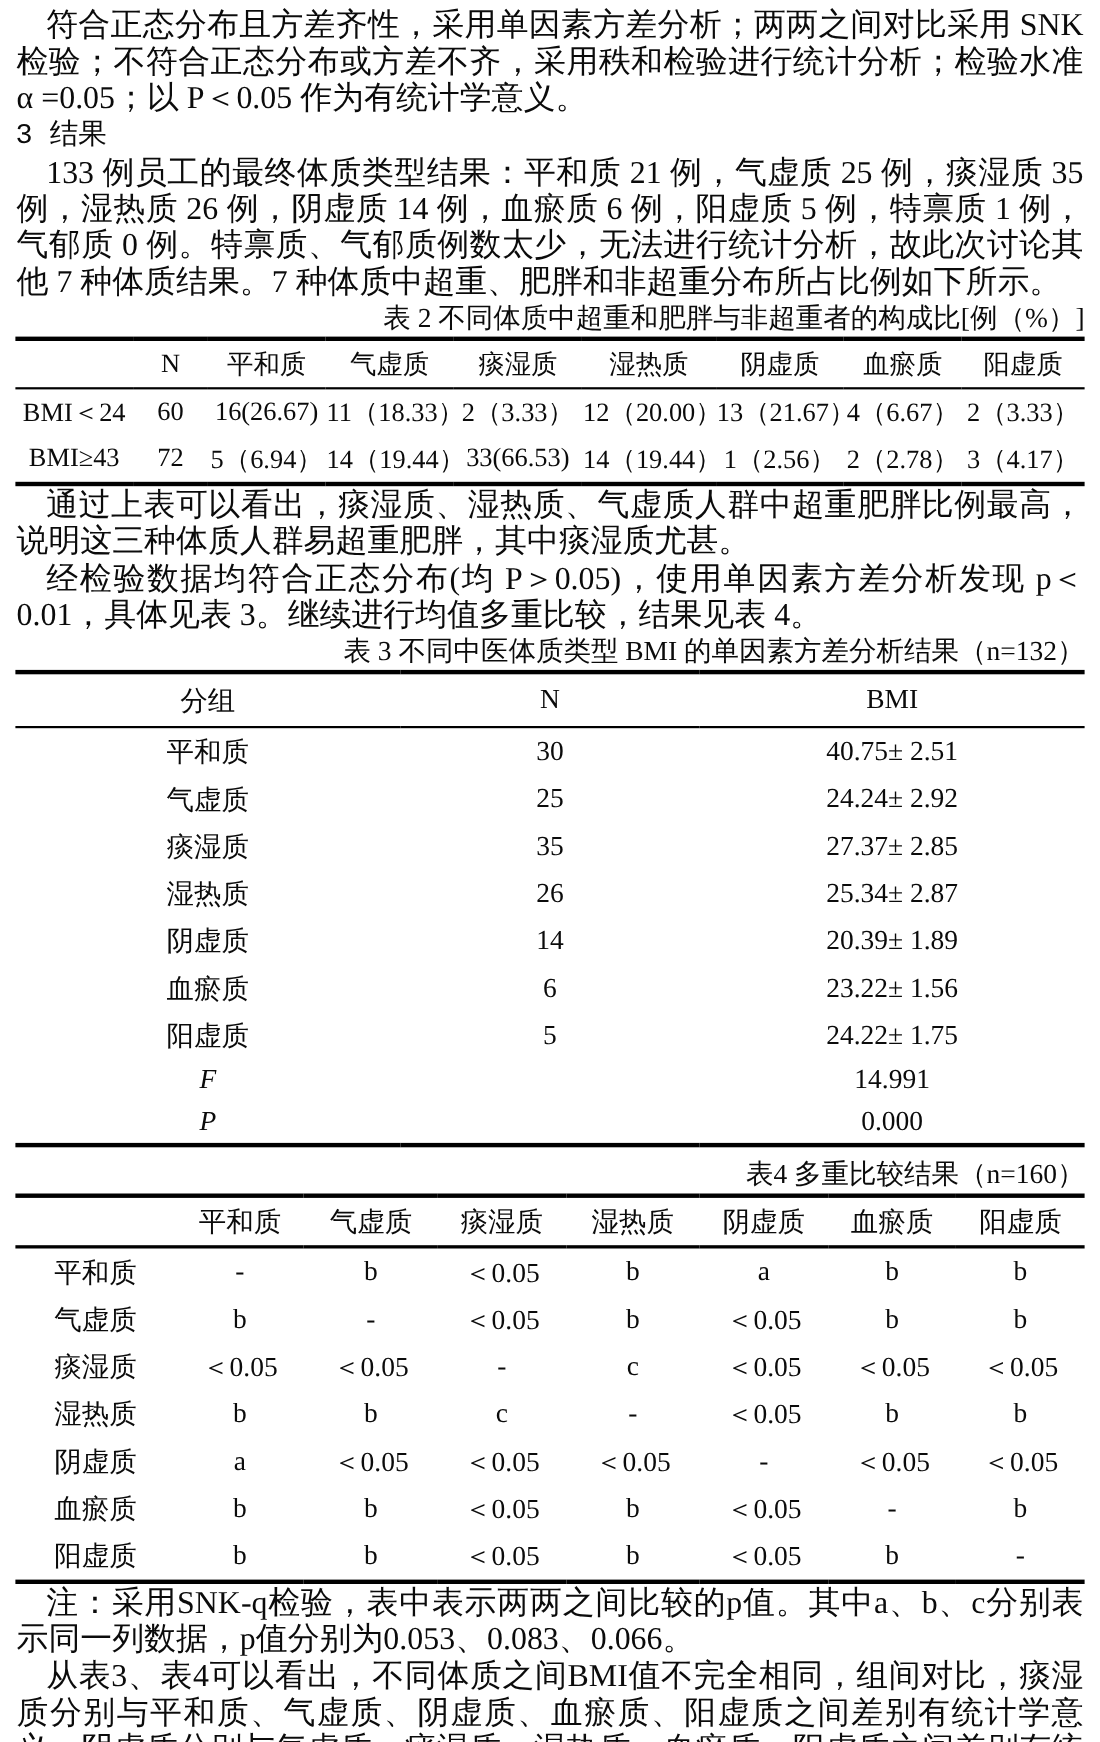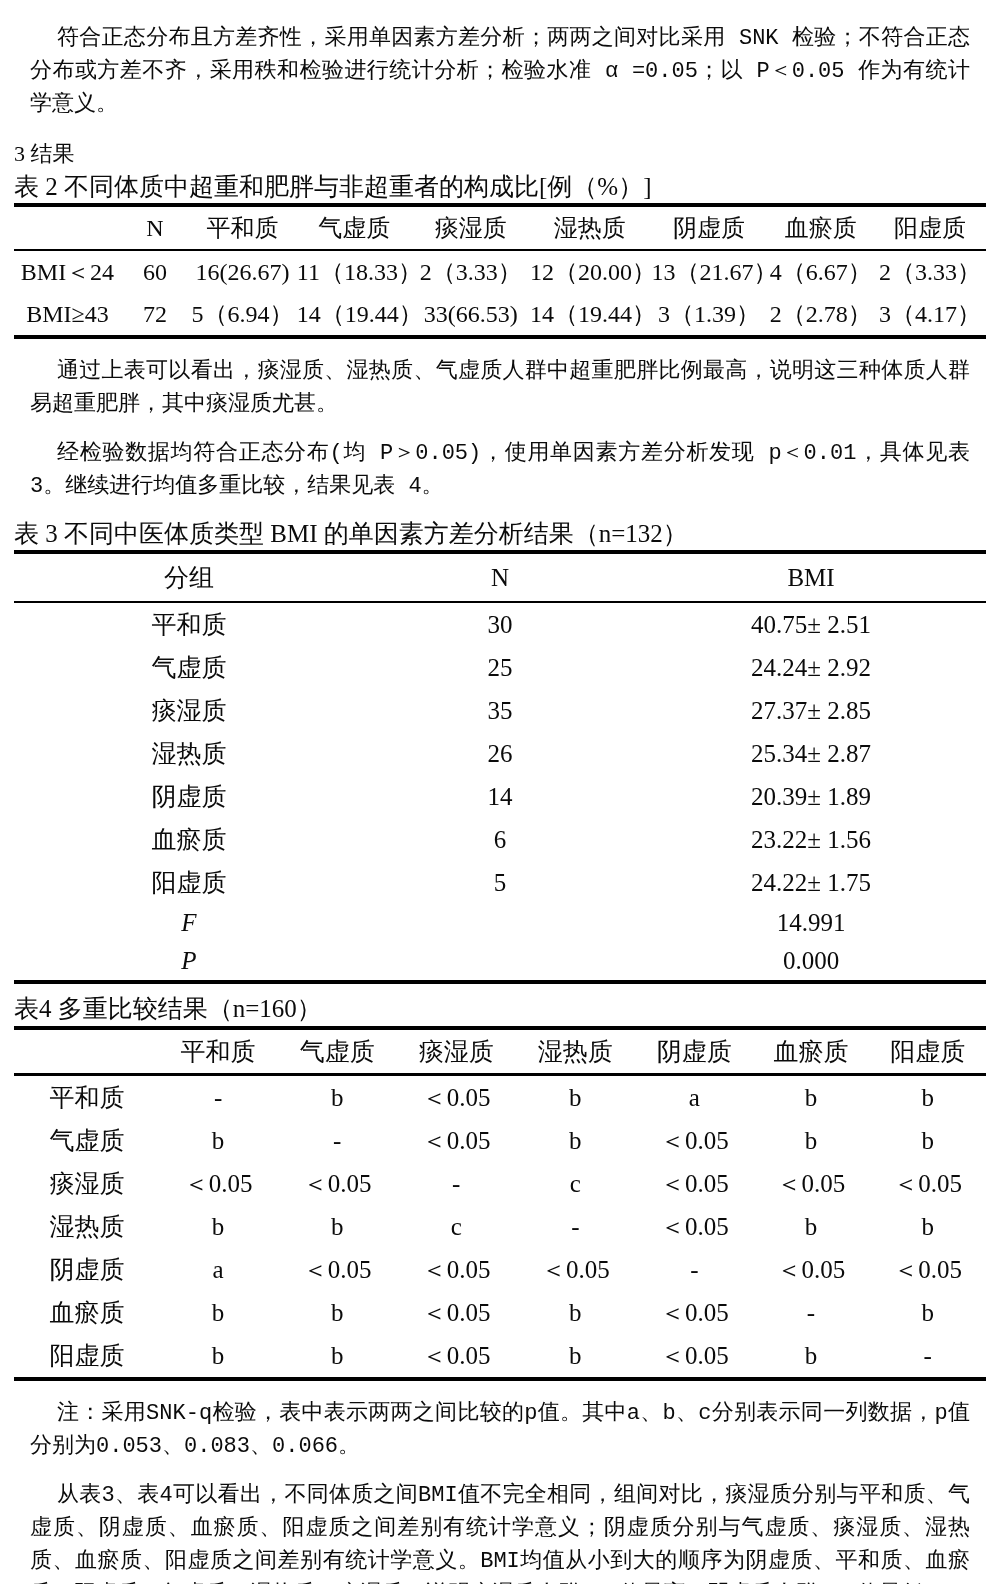--- a/index.html
+++ b/index.html
@@ -11,35 +11,35 @@
     width: 1000px;
     height: 1584px;
     overflow: hidden;
     color: #0b0b0b;
     font-family: "Liberation Serif", "DejaVu Serif", serif;
   }
   .page {
     padding: 6px 14px 0 14px;
   }
   p.body-text {
-    font-size: 22px;
+    font-size: 29px;
     line-height: 33px;
-    margin: 16px;
+    margin: 1px;
     text-indent: 27px;
     text-align: justify;
-    font-family: Liberation Mono, monospace;
   }
   h2.section-heading {
-    font-size: 22px;
+    font-size: 26px;
     line-height: 33px;
     margin: 0;
     font-weight: normal;
+    font-family: Liberation Mono, monospace;
   }
   .tbl-caption {
-    text-align: left;
+    text-align: right;
     font-size: 25px;
     line-height: 30px;
     margin: 2px 0 1px 0;
   }
   table {
     width: 100%;
     border-collapse: collapse;
     border-top: 4px solid #000;
     border-bottom: 4px solid #000;
     font-size: 25px;
@@ -64,20 +64,21 @@
 </style>
 </head>
 <body>
 
 <div class="page">
 
   <p class="body-text">符合正态分布且方差齐性，采用单因素方差分析；两两之间对比采用 SNK 检验；不符合正态分布或方差不齐，采用秩和检验进行统计分析；检验水准 α =0.05；以 P＜0.05 作为有统计学意义。</p>
 
   <h2 class="section-heading">3 结果</h2>
 
+  <p class="body-text">133 例员工的最终体质类型结果：平和质 21 例，气虚质 25 例，痰湿质 35 例，湿热质 26 例，阴虚质 14 例，血瘀质 6 例，阳虚质 5 例，特禀质 1 例，气郁质 0 例。特禀质、气郁质例数太少，无法进行统计分析，故此次讨论其他 7 种体质结果。7 种体质中超重、肥胖和非超重分布所占比例如下所示。</p>
 
   <div class="tbl-caption">表 2 不同体质中超重和肥胖与非超重者的构成比[例（%）]</div>
 
   <table id="table2">
     <colgroup>
       <col style="width:11%">
         <col style="width:7%">
         <col style="width:11%">
       <col style="width:12%">
         <col style="width:12%">
@@ -111,21 +112,21 @@
           <td>4（6.67）</td>
           <td>2（3.33）</td>
         </tr>
         <tr>
           <td>BMI≥43</td>
           <td>72</td>
           <td>5（6.94）</td>
           <td>14（19.44）</td>
           <td>33(66.53)</td>
           <td>14（19.44）</td>
-          <td>3（1.39）</td>
+          <td>1（2.56）</td>
           <td>2（2.78）</td>
           <td>3（4.17）</td>
         </tr>
       </tbody>
   </table>
 
   <p class="body-text">通过上表可以看出，痰湿质、湿热质、气虚质人群中超重肥胖比例最高，说明这三种体质人群易超重肥胖，其中痰湿质尤甚。</p>
 
   <p class="body-text">经检验数据均符合正态分布(均 P＞0.05)，使用单因素方差分析发现 p＜0.01，具体见表 3。继续进行均值多重比较，结果见表 4。</p>
 

